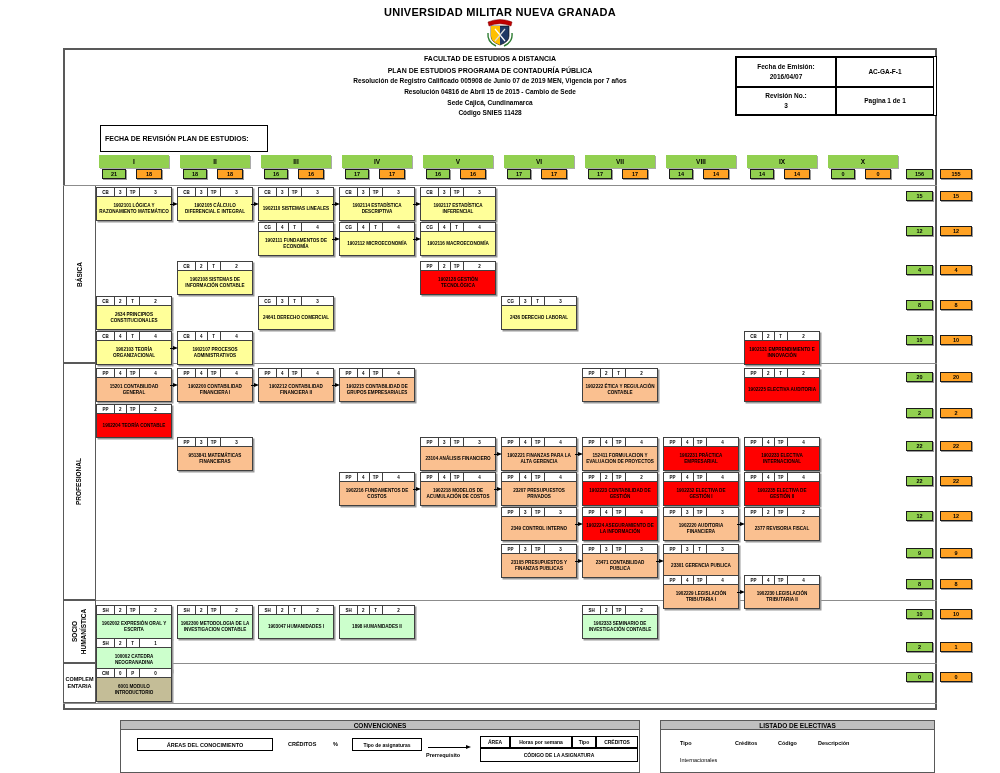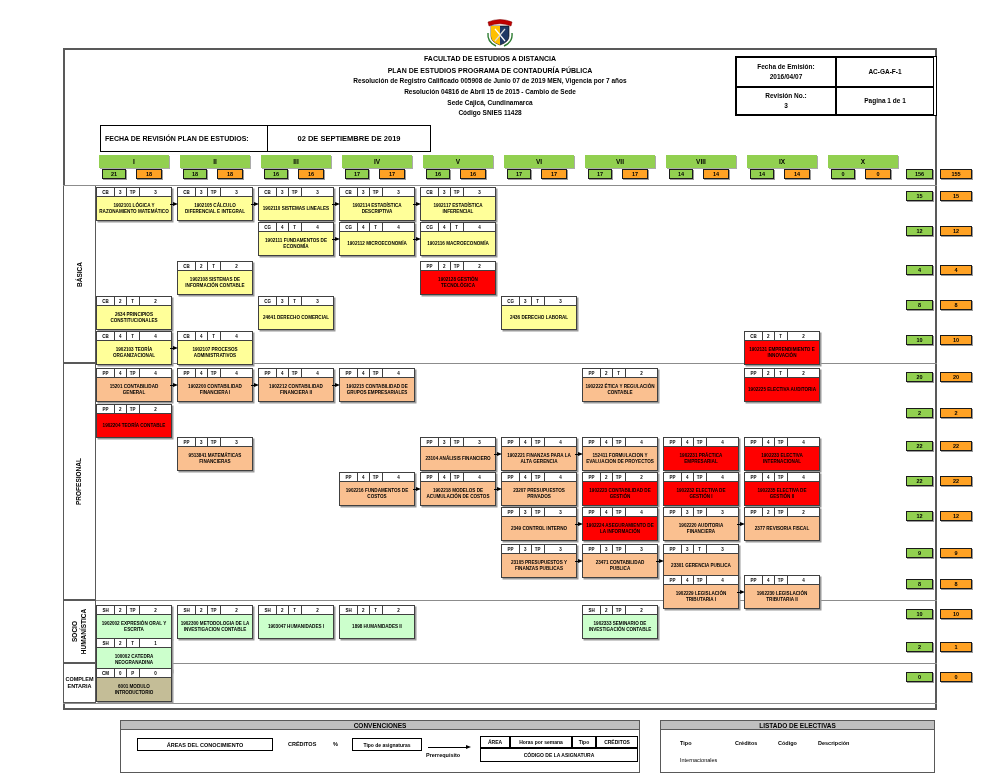--- a/index.html
+++ b/index.html
@@ -47,20 +47,21 @@
   .mini-cell{border:1px solid #000;box-sizing:border-box;display:flex;align-items:center;justify-content:center;
              font-size:5px;font-weight:bold;text-align:center;background:#fff;overflow:hidden;}
   .el-col{font-size:5.5px;font-weight:bold;}
   .el-row{font-size:5.5px;}
 </style>
 </head>
 <body>
 
 <div class="page">
 
+  <div class="abs page-title">UNIVERSIDAD MILITAR NUEVA GRANADA</div>
 
   <svg class="abs crest" viewBox="0 0 32 28">
     <path d="M4 3 Q16 -2 28 3 L27 7 Q16 2.5 5 7 Z" fill="#C00000" stroke="#7a0000" stroke-width="0.5"></path>
     <path d="M7 7 L25 7 L25 17 Q25 23 16 26 Q7 23 7 17 Z" fill="#1F3864" stroke="#000" stroke-width="0.6"></path>
     <path d="M7 7 L16 7 L16 26 Q7 23 7 17 Z" fill="#FFC000"></path>
     <line x1="11" y1="10" x2="21" y2="22" stroke="#fff" stroke-width="1.2"></line>
     <line x1="21" y1="10" x2="11" y2="22" stroke="#dddddd" stroke-width="1.2"></line>
     <path d="M4 14 Q3 23 12 27" fill="none" stroke="#2E7D32" stroke-width="1.4"></path>
     <path d="M28 14 Q29 23 20 27" fill="none" stroke="#2E7D32" stroke-width="1.4"></path>
   </svg>
@@ -87,21 +88,20 @@
     <div class="info-cell">
       <span>Revisión No.:</span>
       <span>3</span>
     </div>
     <div class="info-cell">
       <span>Pagina 1 de 1</span>
     </div>
   </div>
 
   <div class="abs rev-label">FECHA DE REVISIÓN PLAN DE ESTUDIOS:</div>
-  <div class="abs rev-date">02 DE SEPTIEMBRE DE 2019</div>
 
   <div id="grid-layer">
       <div class="abs sem-bar" style="left: 99px; top: 155px; width: 70px; height: 13px; background: rgb(146, 208, 80);">I</div>
       <div class="abs badge" style="left: 102px; top: 169px; width: 24px; height: 10px; background: rgb(146, 208, 80);">21</div>
       <div class="abs badge" style="left: 136px; top: 169px; width: 26px; height: 10px; background: rgb(255, 162, 36);">18</div>
       <div class="abs sem-bar" style="left: 180px; top: 155px; width: 70px; height: 13px; background: rgb(146, 208, 80);">II</div>
       <div class="abs badge" style="left: 183px; top: 169px; width: 24px; height: 10px; background: rgb(146, 208, 80);">18</div>
       <div class="abs badge" style="left: 217px; top: 169px; width: 26px; height: 10px; background: rgb(255, 162, 36);">18</div>
       <div class="abs sem-bar" style="left: 261px; top: 155px; width: 70px; height: 13px; background: rgb(146, 208, 80);">III</div>
       <div class="abs badge" style="left: 264px; top: 169px; width: 24px; height: 10px; background: rgb(146, 208, 80);">16</div>

